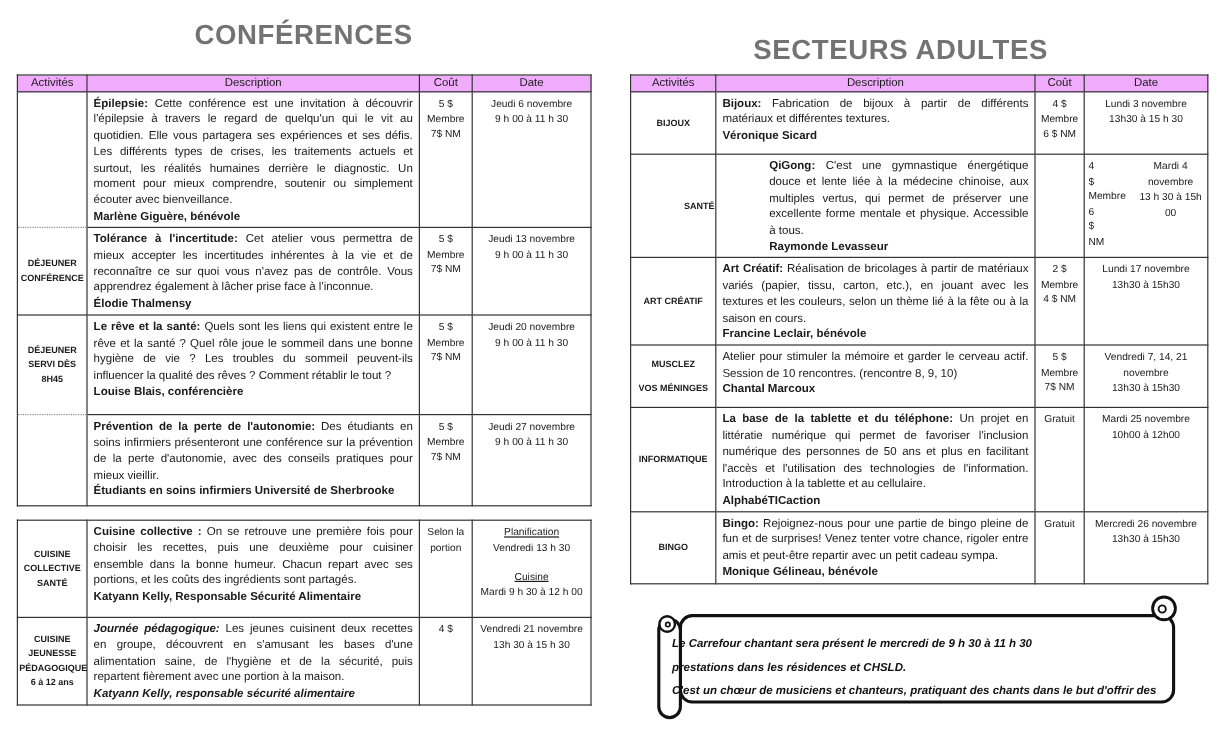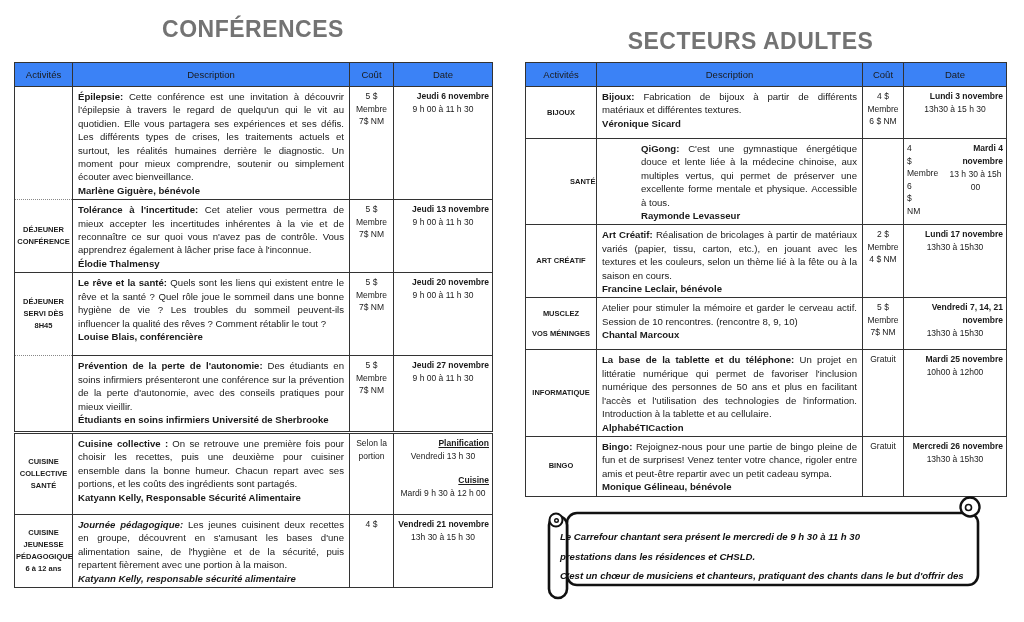--- a/index.html
+++ b/index.html
@@ -6,39 +6,39 @@
   html,body { width:1024px; height:622px; background:#ffffff; overflow:hidden;
               font-family:"Liberation Sans","DejaVu Sans",sans-serif; color:#1a1a1a; }
   .abs { position:absolute; }
 
   .section-title { font-size:23px; font-weight:bold; text-align:center; letter-spacing:.5px; color:#737373; }
   #left-title  { left:14px;  top:16px; width:478px; }
   #right-title { left:510px; top:16px; width:481px;margin-top:12px; }
 
   table { border-collapse:collapse; table-layout:fixed; width:100%; }
   td, th { border:1px solid #333; vertical-align:top; }
-  th { font-weight:normal; font-size:9.5px; height:24px; text-align:center; vertical-align:middle; background:#3b82f6; }
+  th { font-weight:normal; font-size:9.5px; height:14px; text-align:center; vertical-align:middle; background:#f0abfc; }
 
   #left-table1 { left:14px; top:62px;  width:478px; }
   #left-table2 { left:14px; top:433px; width:478px; }
   #right-table { left:525px; top:62px; width:481px; }
 
   col.c-act  { width:58px; }  col.c-desc { width:277px; } col.c-cost { width:44px; } col.c-date { width:99px; }
   #right-table col.c-act  { width:71px; } #right-table col.c-desc { width:266px; }
   #right-table col.c-cost { width:41px; } #right-table col.c-date { width:103px; }
 
   td.act  { vertical-align:middle; text-align:center; font-weight:bold; font-size:7.5px; line-height:12px; padding:2px 1px; }
   td.act .sp { height:8px; }
   td.desc { font-size:9.6px; line-height:13.4px; padding:3px 5px 2px 5px; text-align:justify; }
   td.desc .lead { font-weight:bold; }
   td.desc .lead.bi, td.desc .presenter.bi { font-weight:bold; font-style:italic; }
   td.desc .presenter { font-weight:bold; text-align:left; }
   td.cost { text-align:center; font-size:8.5px; line-height:12.5px; padding:3px 1px; }
   td.date { text-align:center; font-size:8.5px; line-height:13px; padding:3px 3px; }
-  td.date .b { font-weight:bold;text-align:right; }
+  td.date .b { font-weight:normal; }
   td.date .u { text-decoration:underline; }
   td.date .sp { height:11px; }
 
   
   td.dot-b { border-bottom:1px dotted #888; }
   td.dot-t { border-top:1px dotted #888; }
 
   
   #left-table1 tbody tr:nth-child(1) td { height:104px; }
   #left-table1 tbody tr:nth-child(2) td { height:73px;margin-left:36px; }

